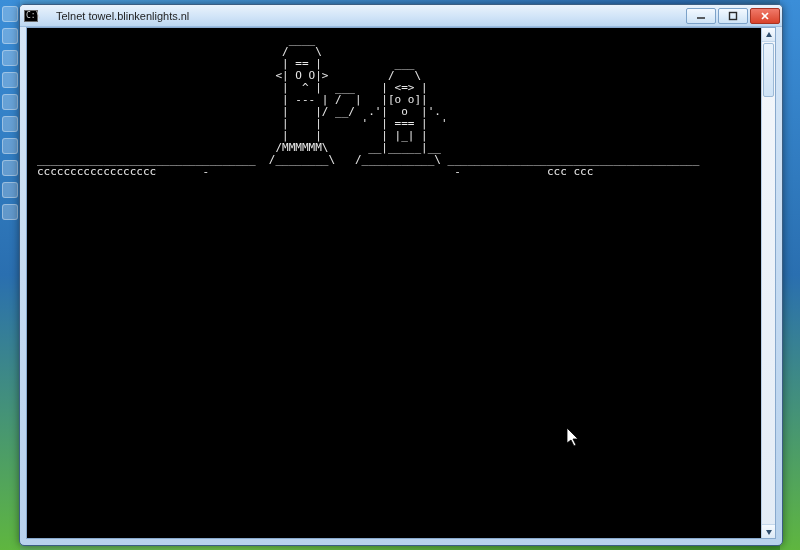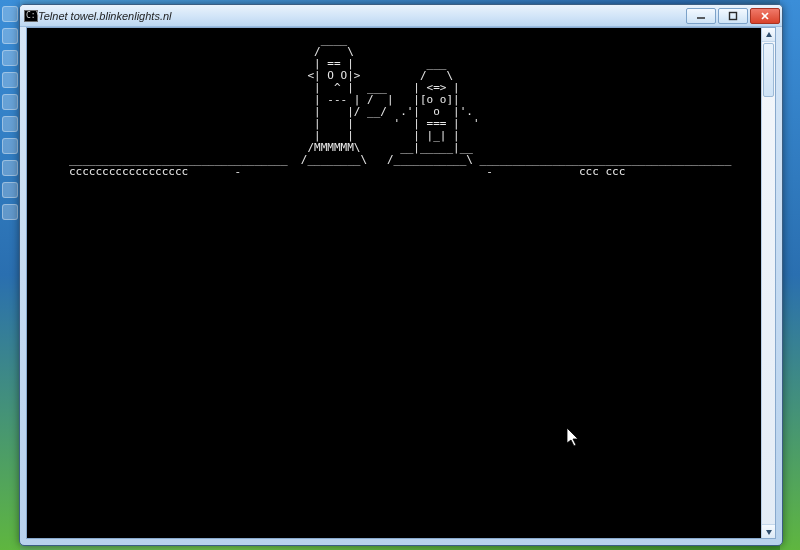--- a/index.html
+++ b/index.html
@@ -30,21 +30,21 @@
     box-shadow: 0 0 8px rgba(0,0,0,0.45);
     overflow: hidden;
   }
   .titlebar {
     height: 22px; display:flex; align-items:center; justify-content:space-between;
     padding: 0 2px 0 4px;
     background: linear-gradient(180deg,#eaf3fc 0%, #cfe3f7 60%, #bdd7f0 100%);
     border-bottom: 1px solid #9cbde0;
     font-size: 11px; color:#1e1e1e;
   }
-  .titlebar .left { display:flex; align-items:center; gap:0;font-style:italic; }
+  .titlebar .left { display:flex; align-items:center; gap:18px; }
   .titlebar .appicon {
     width:14px; height:12px;
     background:#000; border:1px solid #6a6a6a;
     position:relative;
   }
   .titlebar .appicon::after{
     content:"C:\\"; color:#cfcfcf; font:8px/10px Consolas,monospace;
     position:absolute; left:1px; top:0;
   }
   .winbtns { display:flex; gap:2px; }
@@ -68,21 +68,20 @@
     background:#000;
     border:1px solid #88a9cd;
   }
   .terminal {
     position:absolute; inset:0 14px 0 0;
     color:#e8e8e8;
     font: 11px/12px "Lucida Console", Consolas, monospace;
     white-space: pre;
     padding: 6px 4px 4px 10px;
     overflow:hidden;
-    margin-left:32px;
   }
   
   .vscroll {
     position:absolute; top:0; right:0; bottom:0; width:14px;
     background: linear-gradient(180deg,#f4f7fb,#e3ecf6);
     border-left:1px solid #b8cee5;
   }
   .vscroll .arrow {
     height:14px; display:flex; align-items:center; justify-content:center;
     background: linear-gradient(180deg,#f7fbff,#dce9f6);

